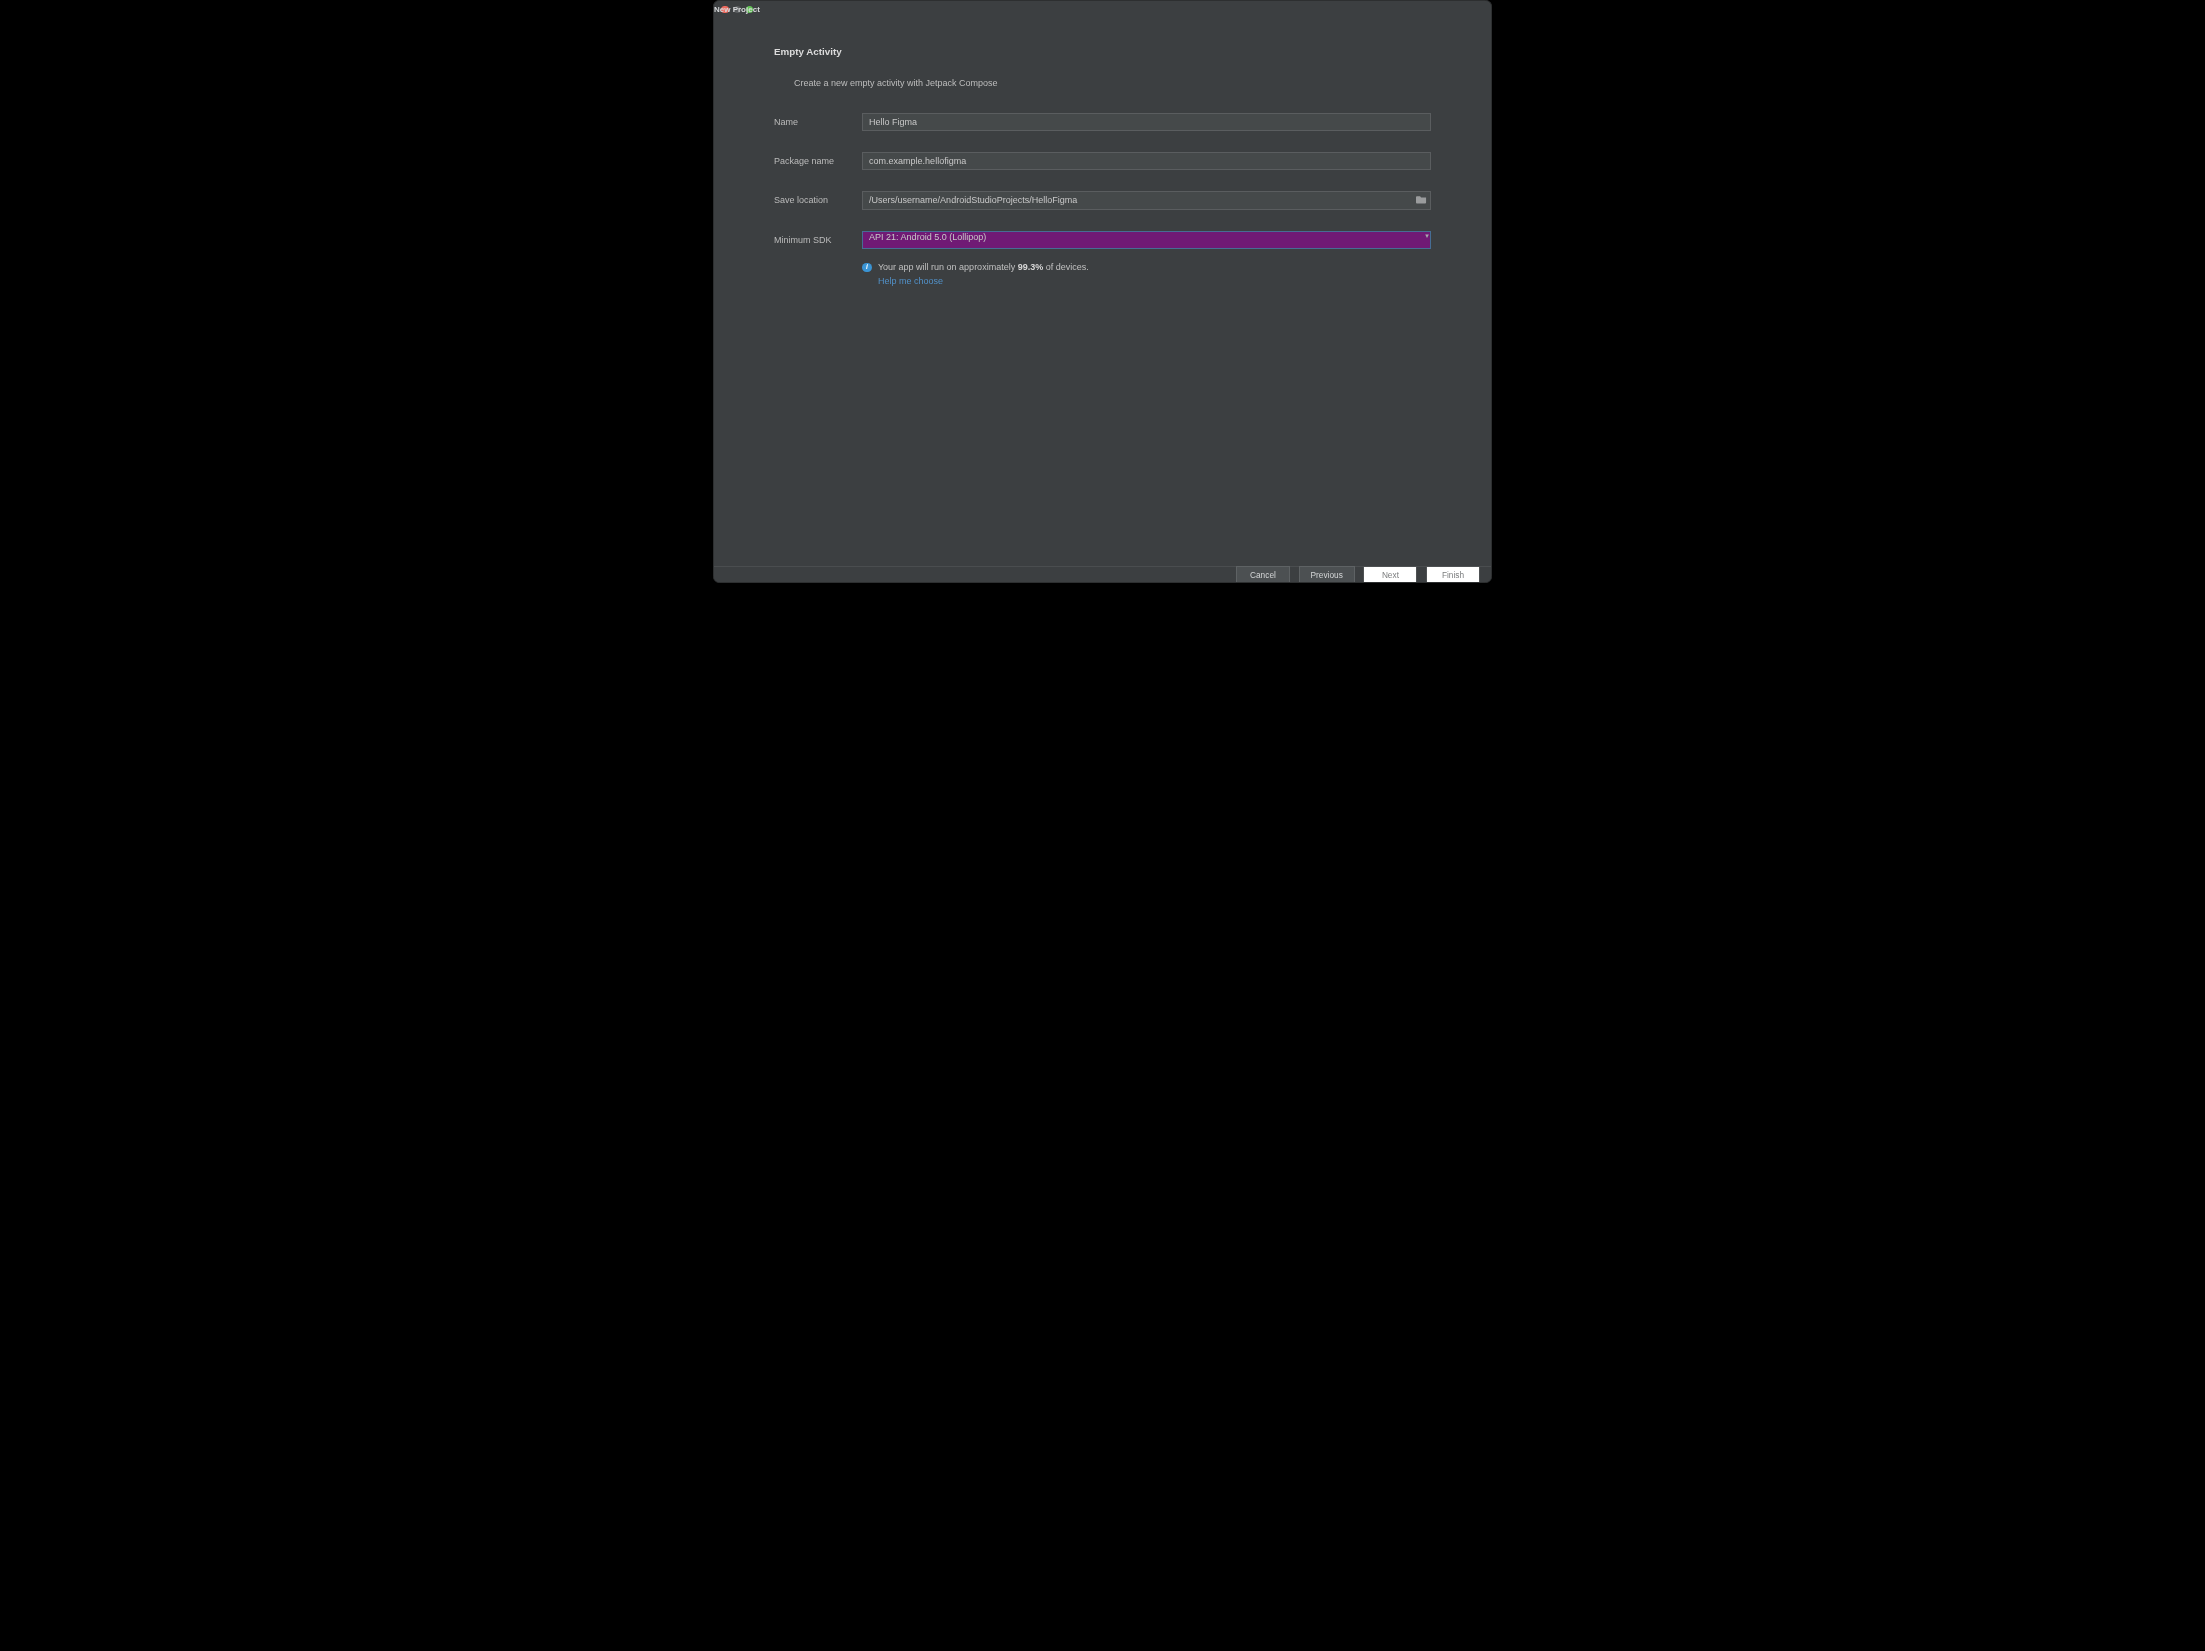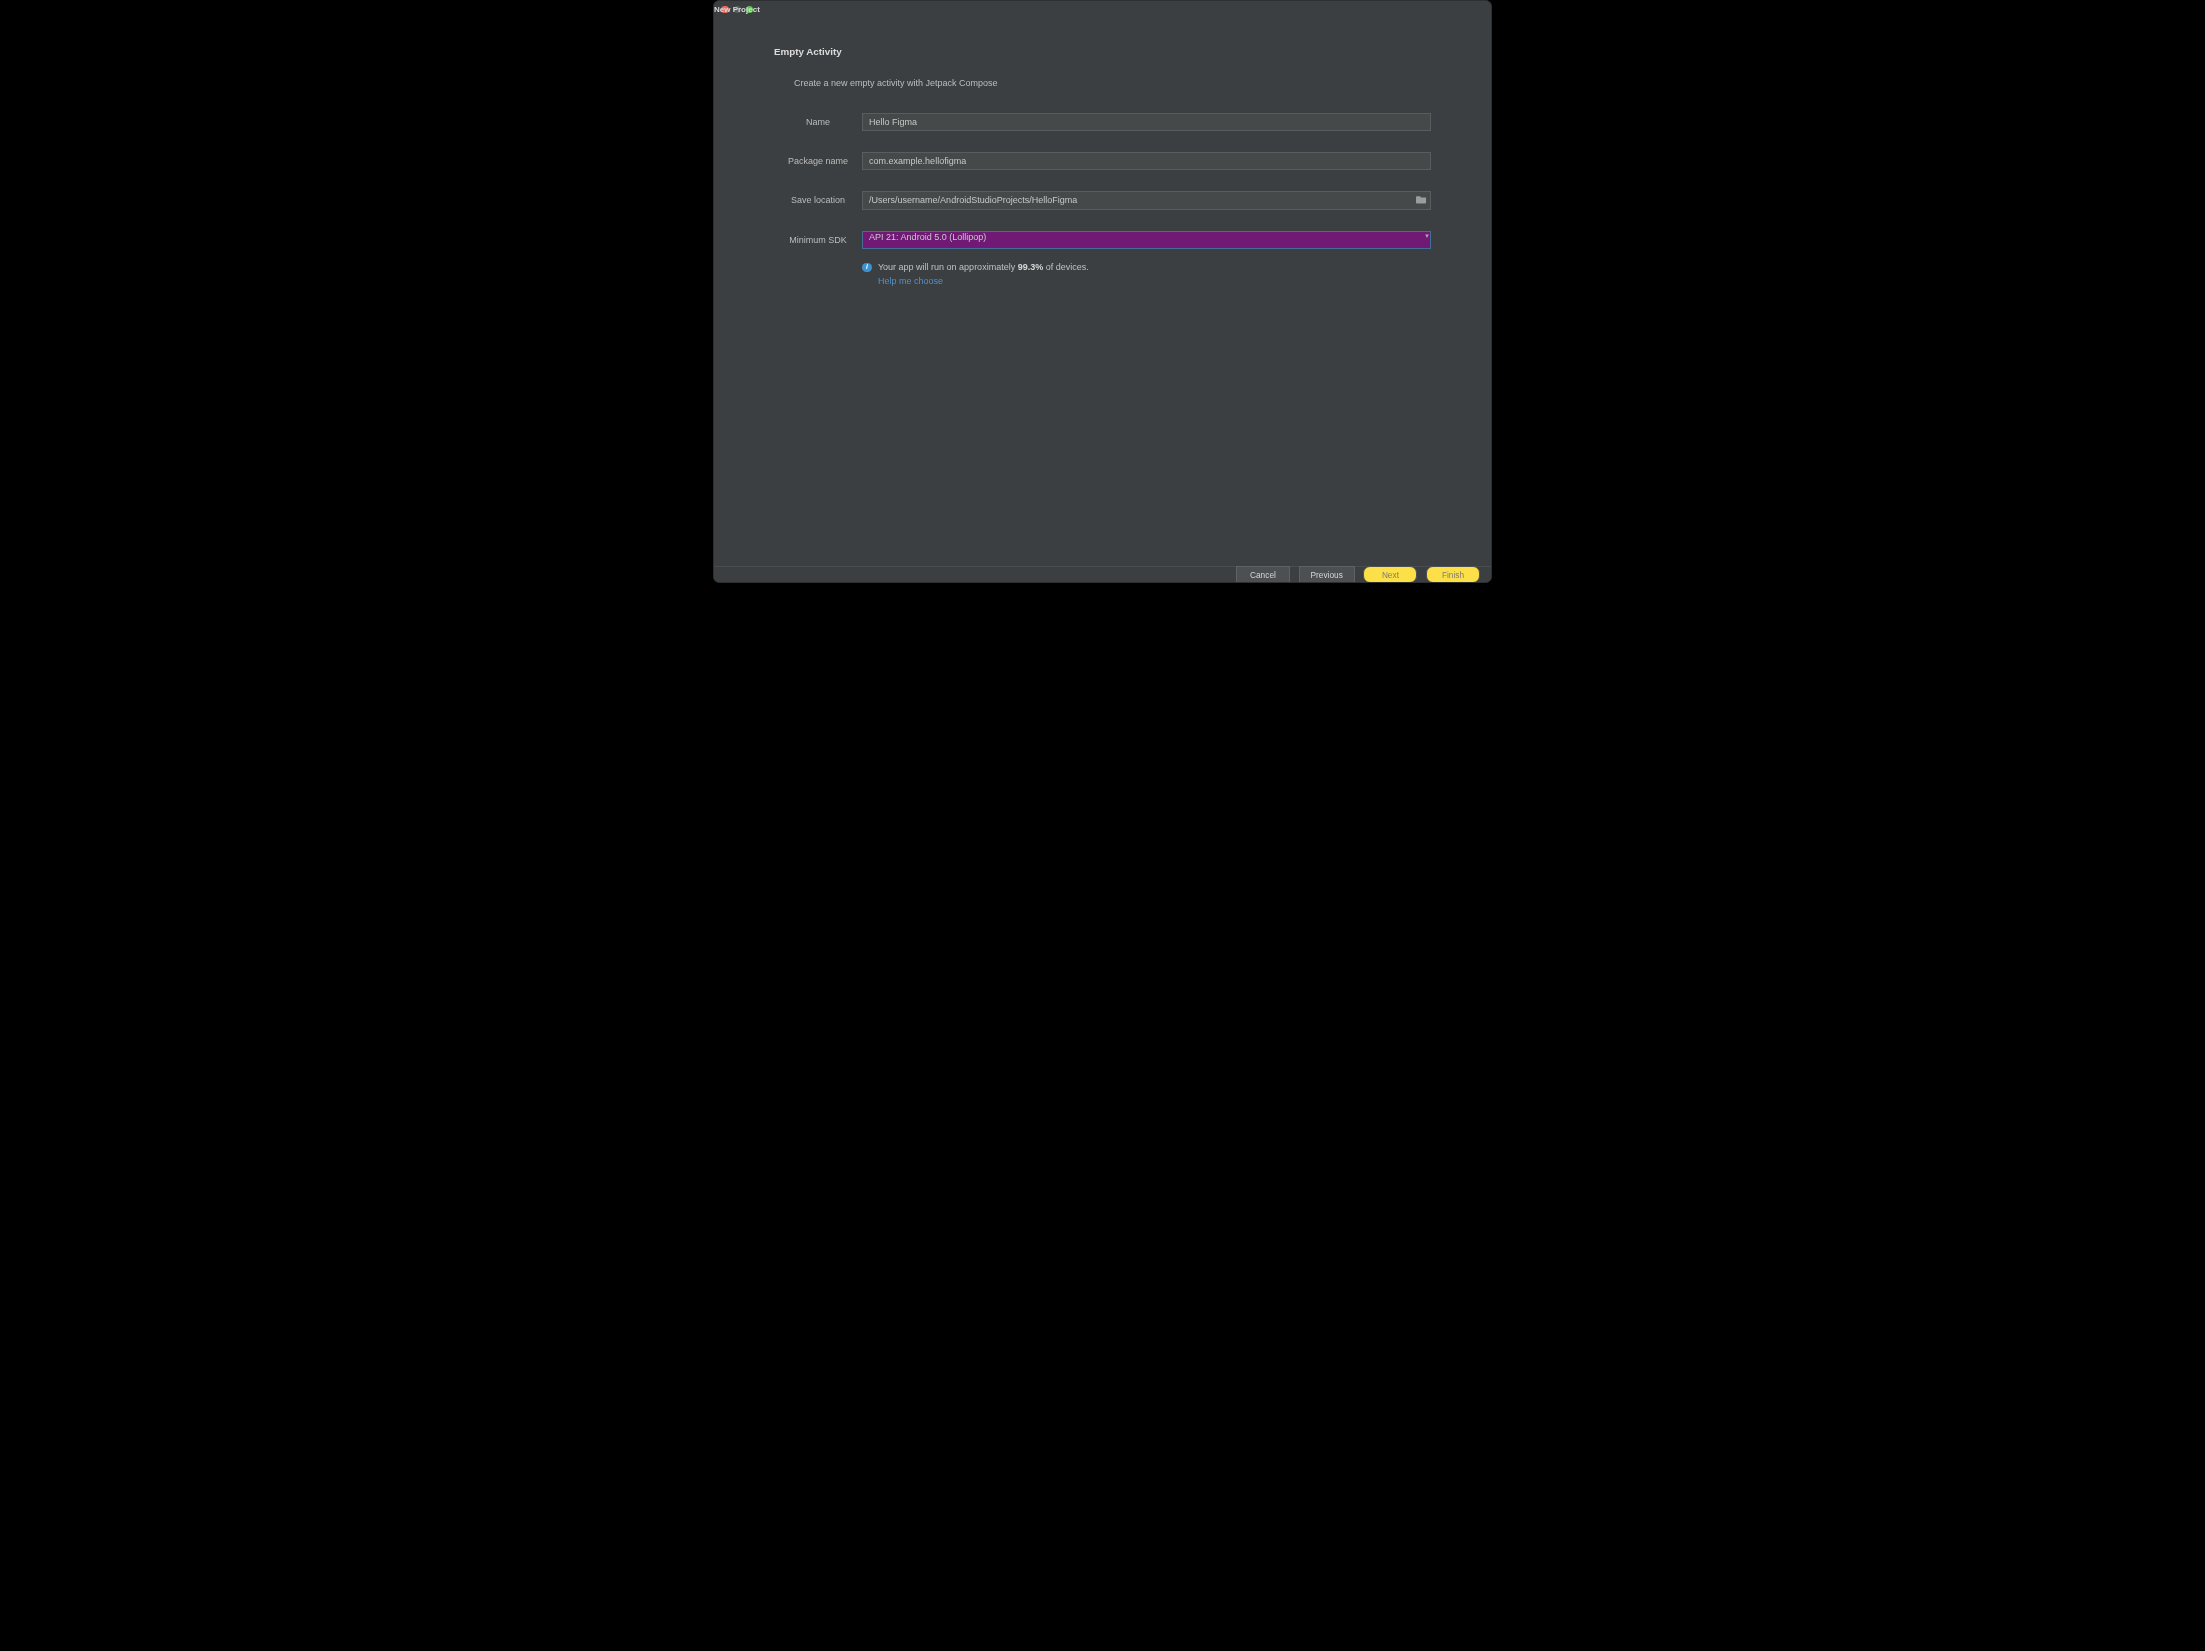--- a/index.html
+++ b/index.html
@@ -74,21 +74,20 @@
     .form-row {
       display: flex;
       align-items: center;
       margin-bottom: 21px;
     }
     .form-row.sdk-row   { margin-bottom: 9.8px; margin-top: 13.5px; }
     .label {
       flex: 0 0 88px;
       color: #bbbbbb;
       font-size: 9px;
-      text-align: center;
     }
     .field-wrap {
       flex: 1 1 auto;
       position: relative;
     }
     .text-input, .combo {
       width: 100%;
       height: 18.4px;
       background: #45494a;
       border: 0.6px solid #5a5d5f;
@@ -168,24 +167,23 @@
       border: 0.6px solid #5e6264;
       color: #d4d6d7;
       font-size: 8.3px;
       display: flex;
       align-items: center;
       justify-content: center;
       cursor: pointer;
     }
     .btn.disabled {
       color: #7a7c7d;
-      background: #fde047;
+      background: #ffffff;
       border-color: #4e5153;
       cursor: default;
-      border-radius: 7px;
     }
   </style>
 </head>
 <body>
 
 <div class="window">
 
   <div class="titlebar">
     <div class="traffic-lights">
       <div class="traffic-light tl-close"></div>

